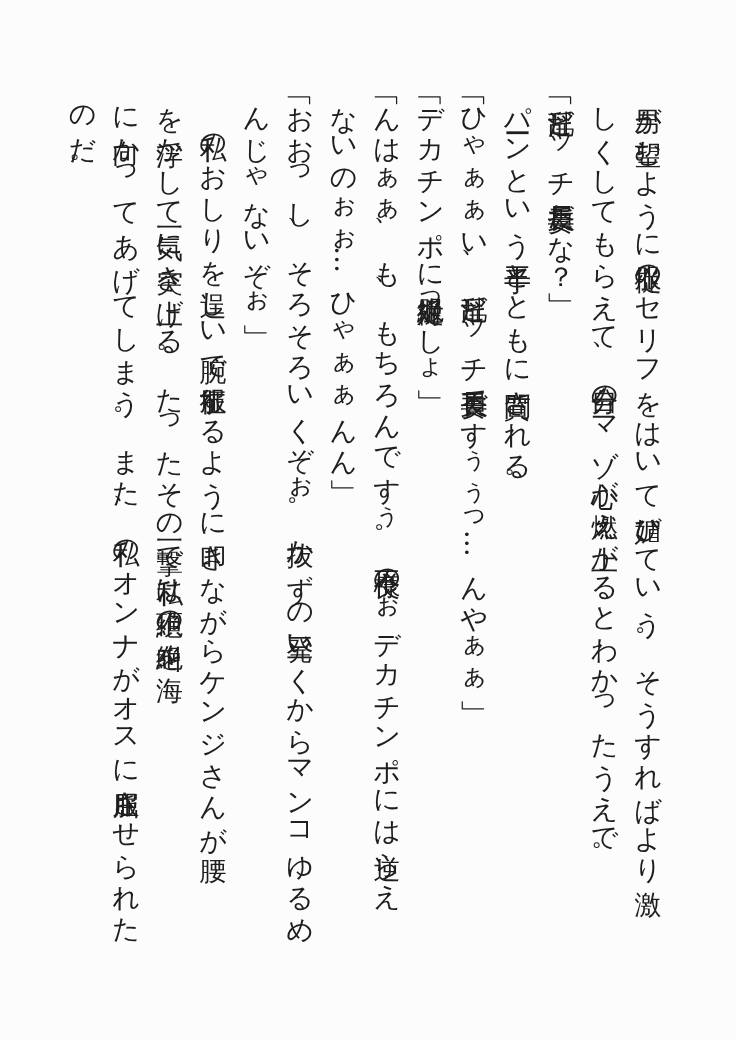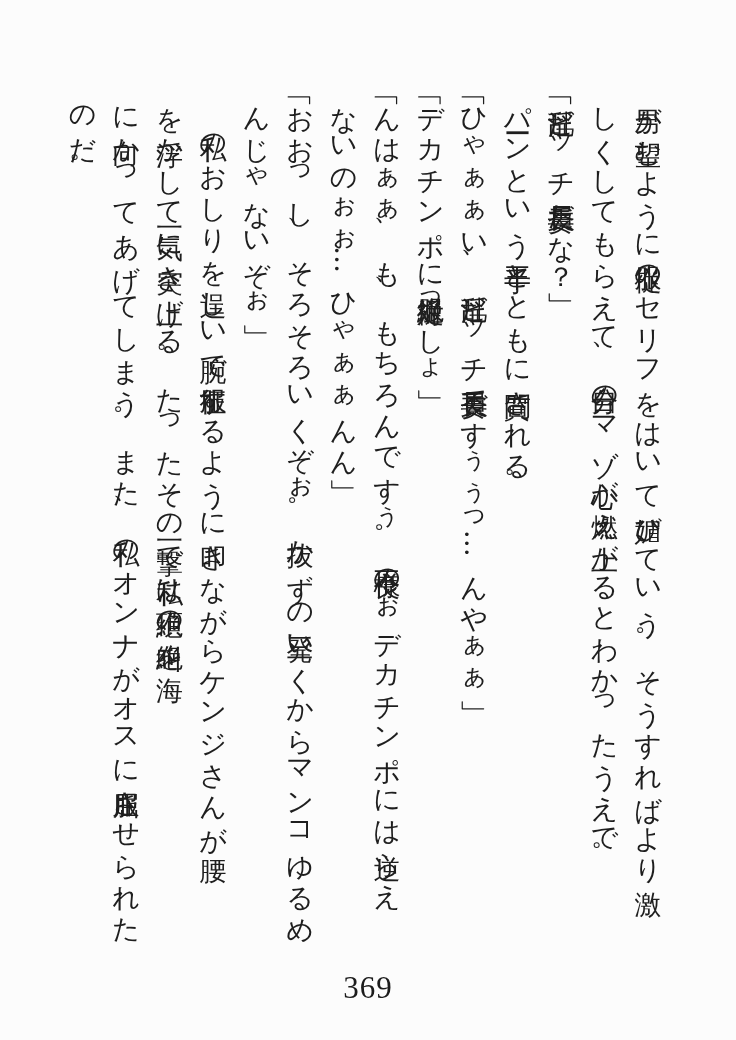--- a/index.html
+++ b/index.html
@@ -67,14 +67,13 @@
       <p class="text-line">「デカチンポに絶対服従っしょ」</p>
       <p class="text-line">「んはぁぁ、も、もちろんですぅ。不良様のぉデカチンポには逆らえ</p>
       <p class="text-line">ないのぉぉ…ひゃぁぁんん」</p>
       <p class="text-line">「おおっし、そろそろいくぞぉ。抜かずの三発いくからマンコゆるめ</p>
       <p class="text-line">んじゃないぞぉ」</p>
       <p class="text-line indent-1">私のおしりを逞しい腕で征服するように叩きながらケンジさんが腰</p>
       <p class="text-line">を浮かして一気に突き上げる。たったその一撃で私は絶頂の絶叫を海</p>
       <p class="text-line">に向かってあげてしまう。また、私のオンナがオスに屈服させられた</p>
       <p class="text-line">のだ。</p>
     </div>
-  <div class="page-number">369</div>
 </div>
 
 </body></html>

